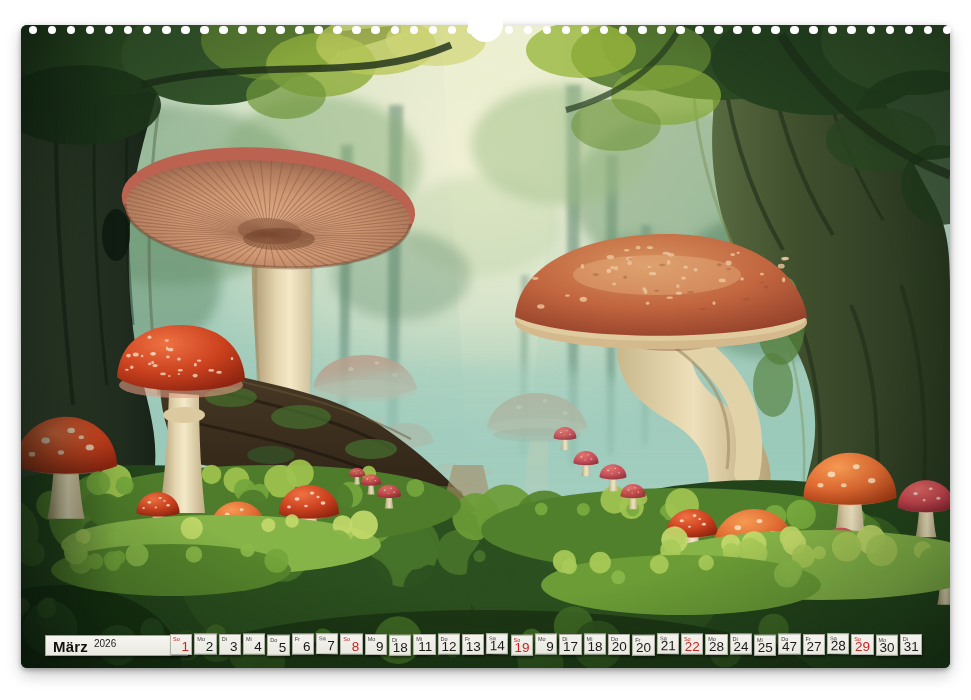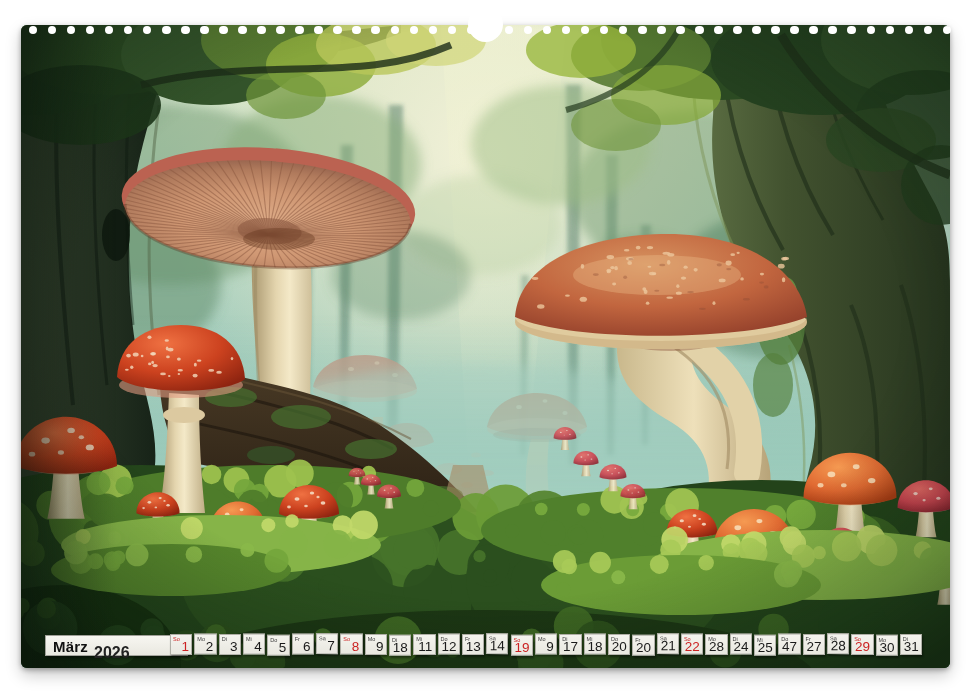--- a/index.html
+++ b/index.html
@@ -21,24 +21,24 @@
   .hanger{
     position:absolute;left:468px;top:7px;width:35px;height:35px;border-radius:50%;
     background:#ffffff;z-index:6;
   }
   .strip{position:absolute;left:0;top:633px;width:971px;height:26px;z-index:7;}
   .month-box{
     position:absolute;left:45px;top:1.5px;width:143px;height:21px;box-sizing:border-box;
     background:linear-gradient(#f7f6f1,#e9e8e0);
     border:1px solid rgba(120,120,112,.65);
     box-shadow:1.5px 2px 2.5px rgba(0,0,0,.45);
-    display:flex;align-items:center;padding:2px 0 0 7px;
+    display:flex;align-items:flex-start;padding:2px 0 0 7px;
   }
   .month-label{font-size:15px;font-weight:700;color:#111;letter-spacing:.2px;}
-  .year-label{font-size:16px;font-weight:700;color:#222;margin-left:6px;margin-top:13px;}
+  .year-label{font-size:10px;font-weight:400;color:#222;margin-left:6px;}
   .days{position:absolute;left:170px;top:1px;display:flex;}
   .day{
     position:relative;flex:0 0 auto;width:22.4px;height:21px;margin-right:1.95px;
     box-sizing:border-box;background:linear-gradient(#f4f3ee,#e9e8e0);
     border:1px solid rgba(125,125,117,.55);
     box-shadow:1.2px 1.8px 2px rgba(0,0,0,.42);
   }
   .day:nth-child(2n){transform:translateY(-0.5px);}
   .day:nth-child(5n){transform:translateY(0.7px);}
   .day:nth-child(7n){transform:translateY(-0.8px) rotate(.4deg);}

